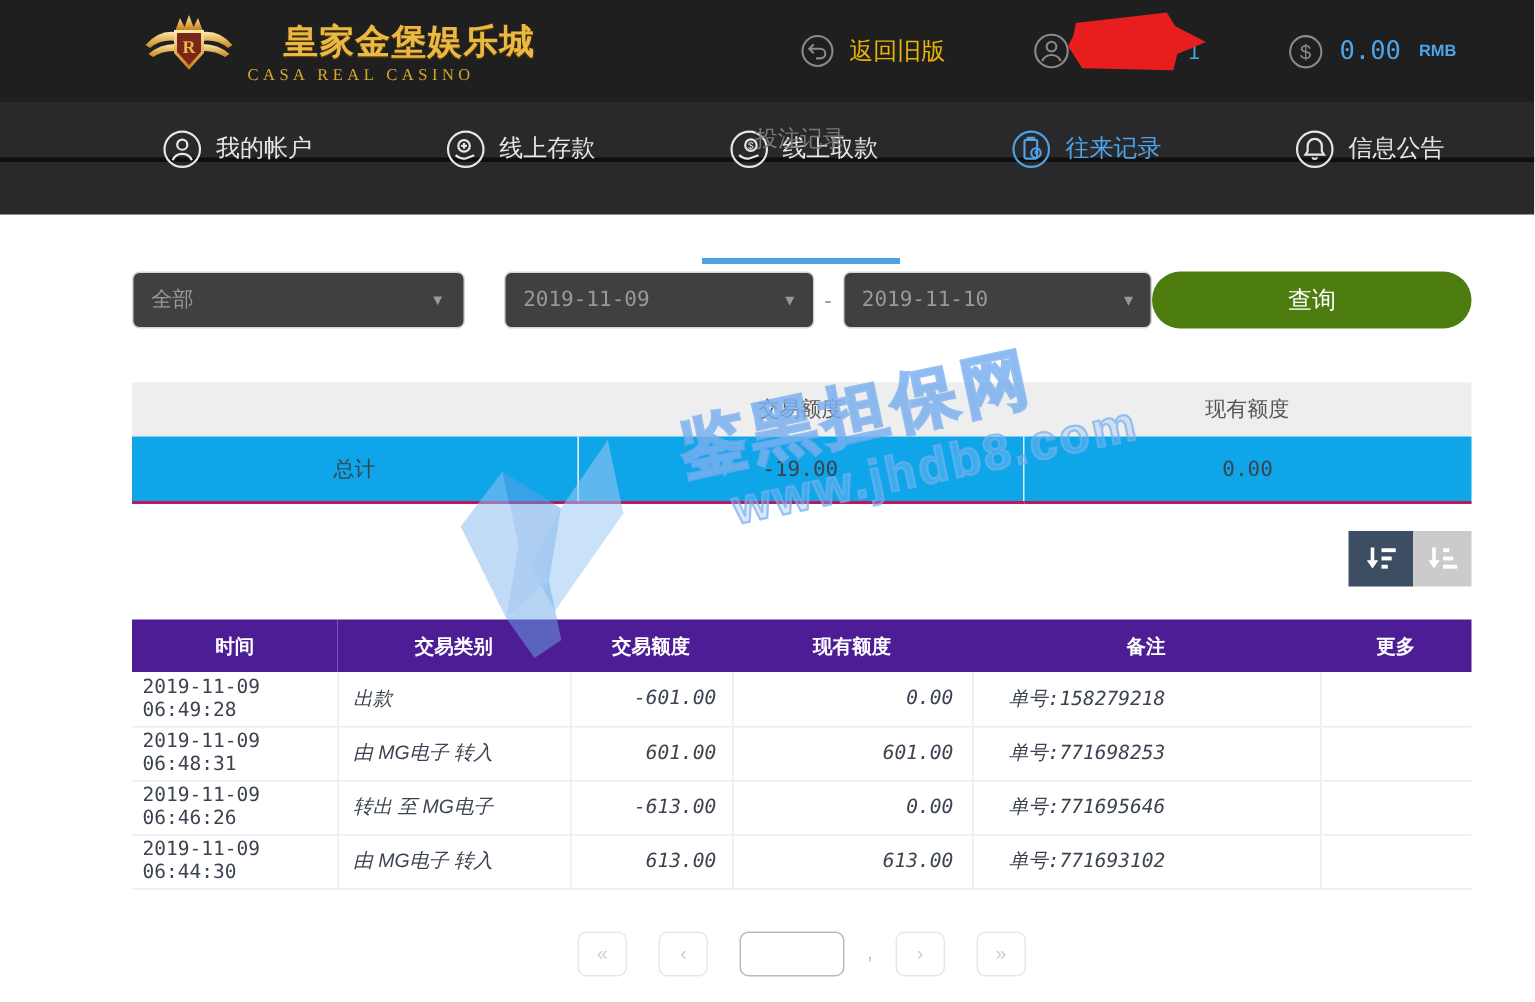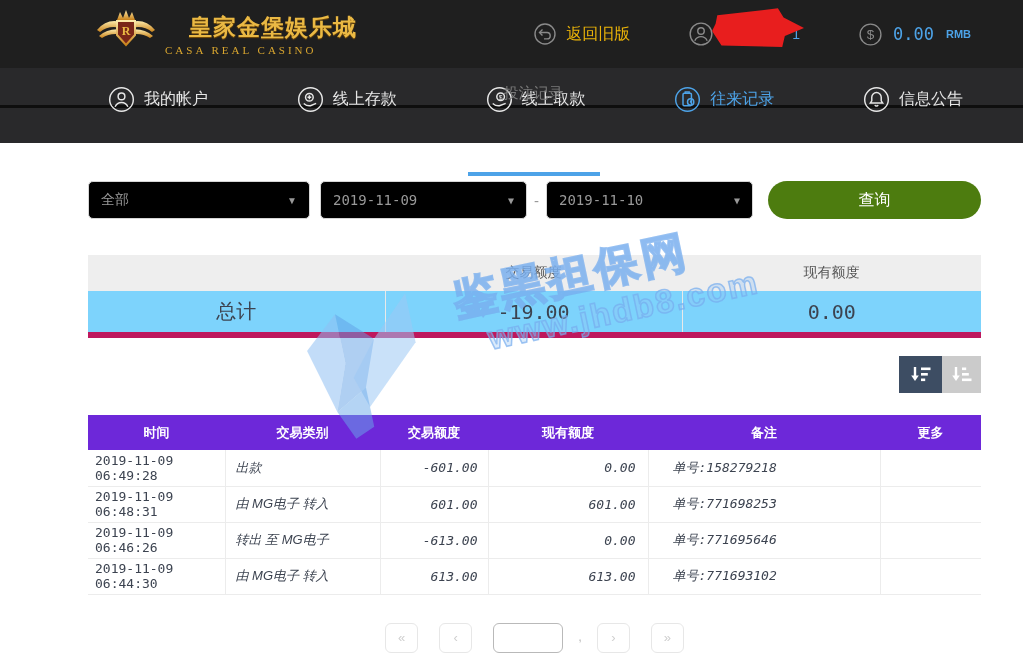--- a/index.html
+++ b/index.html
@@ -41,53 +41,53 @@
   .subtab { color:#7a7a7a; font-size:15px; height:35px; line-height:33px;
             position:relative; cursor:pointer; padding:0 2px; }
   .subtab.active { color:#ffffff; }
   .subtab.active::after { content:""; position:absolute; left:50%; transform:translateX(-50%);
             bottom:0; width:132px; height:4px; background:#4da3e8; }
 
   
   .content { position:absolute; left:88px; width:893px; top:146px; }
 
   .filters { margin-top:35px; display:flex; align-items:center; }
-  .select { height:38px; border:1px solid #d6d6d6; border-radius:5px; background:#000000;
+  .select { height:38px; border:1px solid #d6d6d6; border-radius:5px; background:#404040;
             display:flex; align-items:center; color:#999; font-size:14px;
             padding:0 12px; cursor:pointer; position:relative; }
   .select .caret { margin-left:auto; color:#999; font-size:10px; }
   .sel-type { width:222px; }
   .sel-date { width:207px; font-family:"DejaVu Sans Mono", monospace; }
-  .sel-from { margin-left:10px; }
+  .sel-from { margin-left:26px; }
   .dash { color:#999; font-size:15px; margin:0 7px; }
   .query-btn { margin-left:auto; width:213px; height:38px; border:none; border-radius:19px;
                background:#4d7c0f; color:#fff; font-size:16px; cursor:pointer;
                font-family:"Liberation Sans", sans-serif; }
 
   table { border-collapse:collapse; width:893px; table-layout:fixed; }
 
   
   .summary { margin-top:36px; }
   .summary th { height:36px; background:#eeeeee; font-weight:normal; color:#555;
                 font-size:14px; text-align:center; }
-  .summary td { height:44px; background:#7dd3fc; text-align:center; color:#3c4350; font-size:20px;
-                border-bottom:6px solid #be185d; }
+  .summary td { height:44px; background:#0ea5e9; text-align:center; color:#3c4350; font-size:14px;
+                border-bottom:2px solid #be185d; }
   .summary td + td { border-left:1px solid #e9e9e9; }
   .summary .num { font-family:"DejaVu Sans Mono", monospace; }
 
   
   .sort-row { margin-top:18px; display:flex; justify-content:flex-end; }
   .sort-btn { width:43px; height:37px; border:none; display:flex; align-items:center;
               justify-content:center; cursor:pointer; }
   .sort-desc { background:#3d4d63; }
   .sort-asc { background:#cbcbcb; width:39px; }
 
   
   .records { margin-top:22px; }
-  .records th { height:35px; background:#6d28d9; color:#ffffff; font-size:13px;
+  .records th { height:35px; background:#4c1d95; color:#ffffff; font-size:13px;
                 font-weight:bold; text-align:center; }
   .records td { height:36px; font-size:13px; color:#3c4350; border-bottom:1px solid #ececec;
                 font-family:"DejaVu Sans Mono", monospace; background:#fff; }
   .records td + td { border-left:1px solid #ececec;font-style:italic; }
   .records .c-time { text-align:left; padding-left:7px; }
   .records .c-type { text-align:left; padding-left:10px; font-family:"Liberation Sans", sans-serif; }
   .records .c-amt  { text-align:right; padding-right:10px; }
   .records .c-bal  { text-align:right; padding-right:12px; }
   .records .c-note { text-align:left; padding-left:24px; }
   .records .c-more { text-align:center; }

